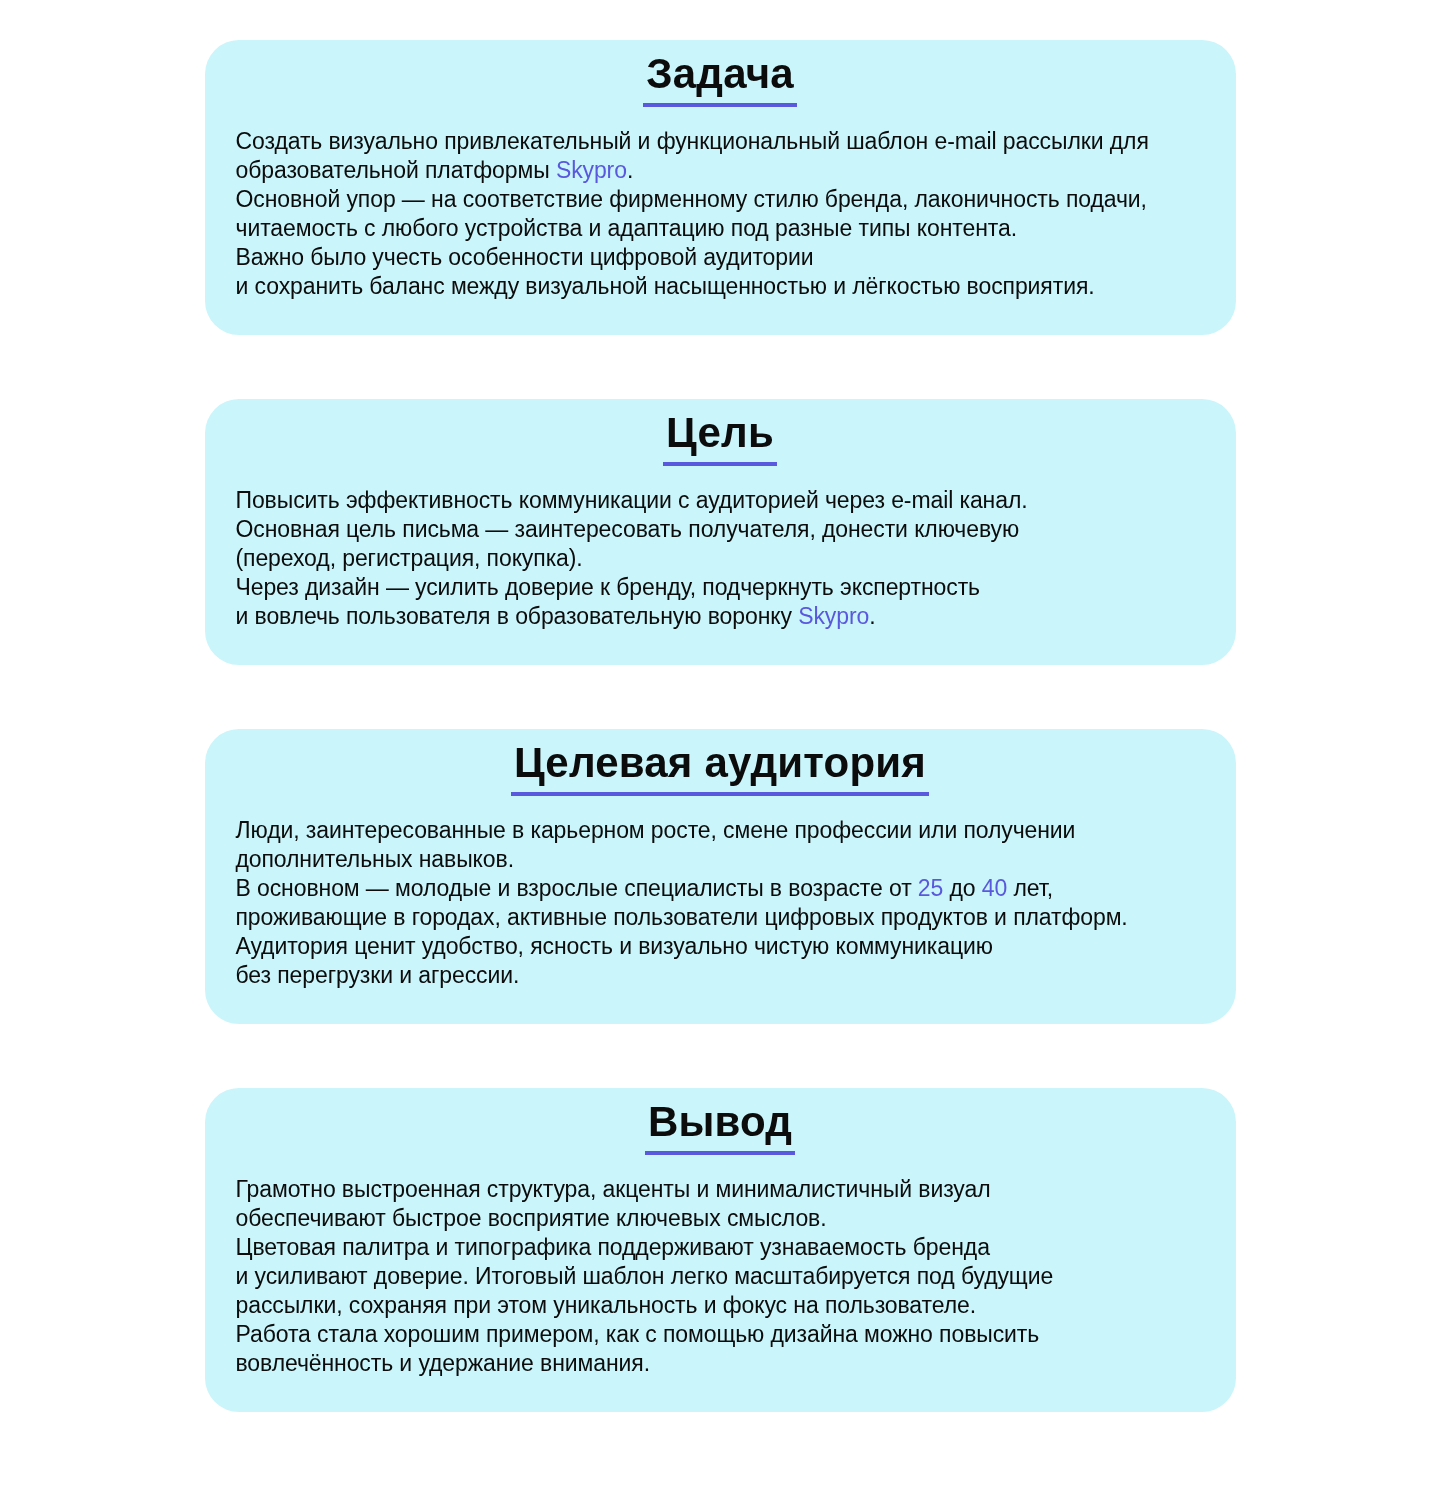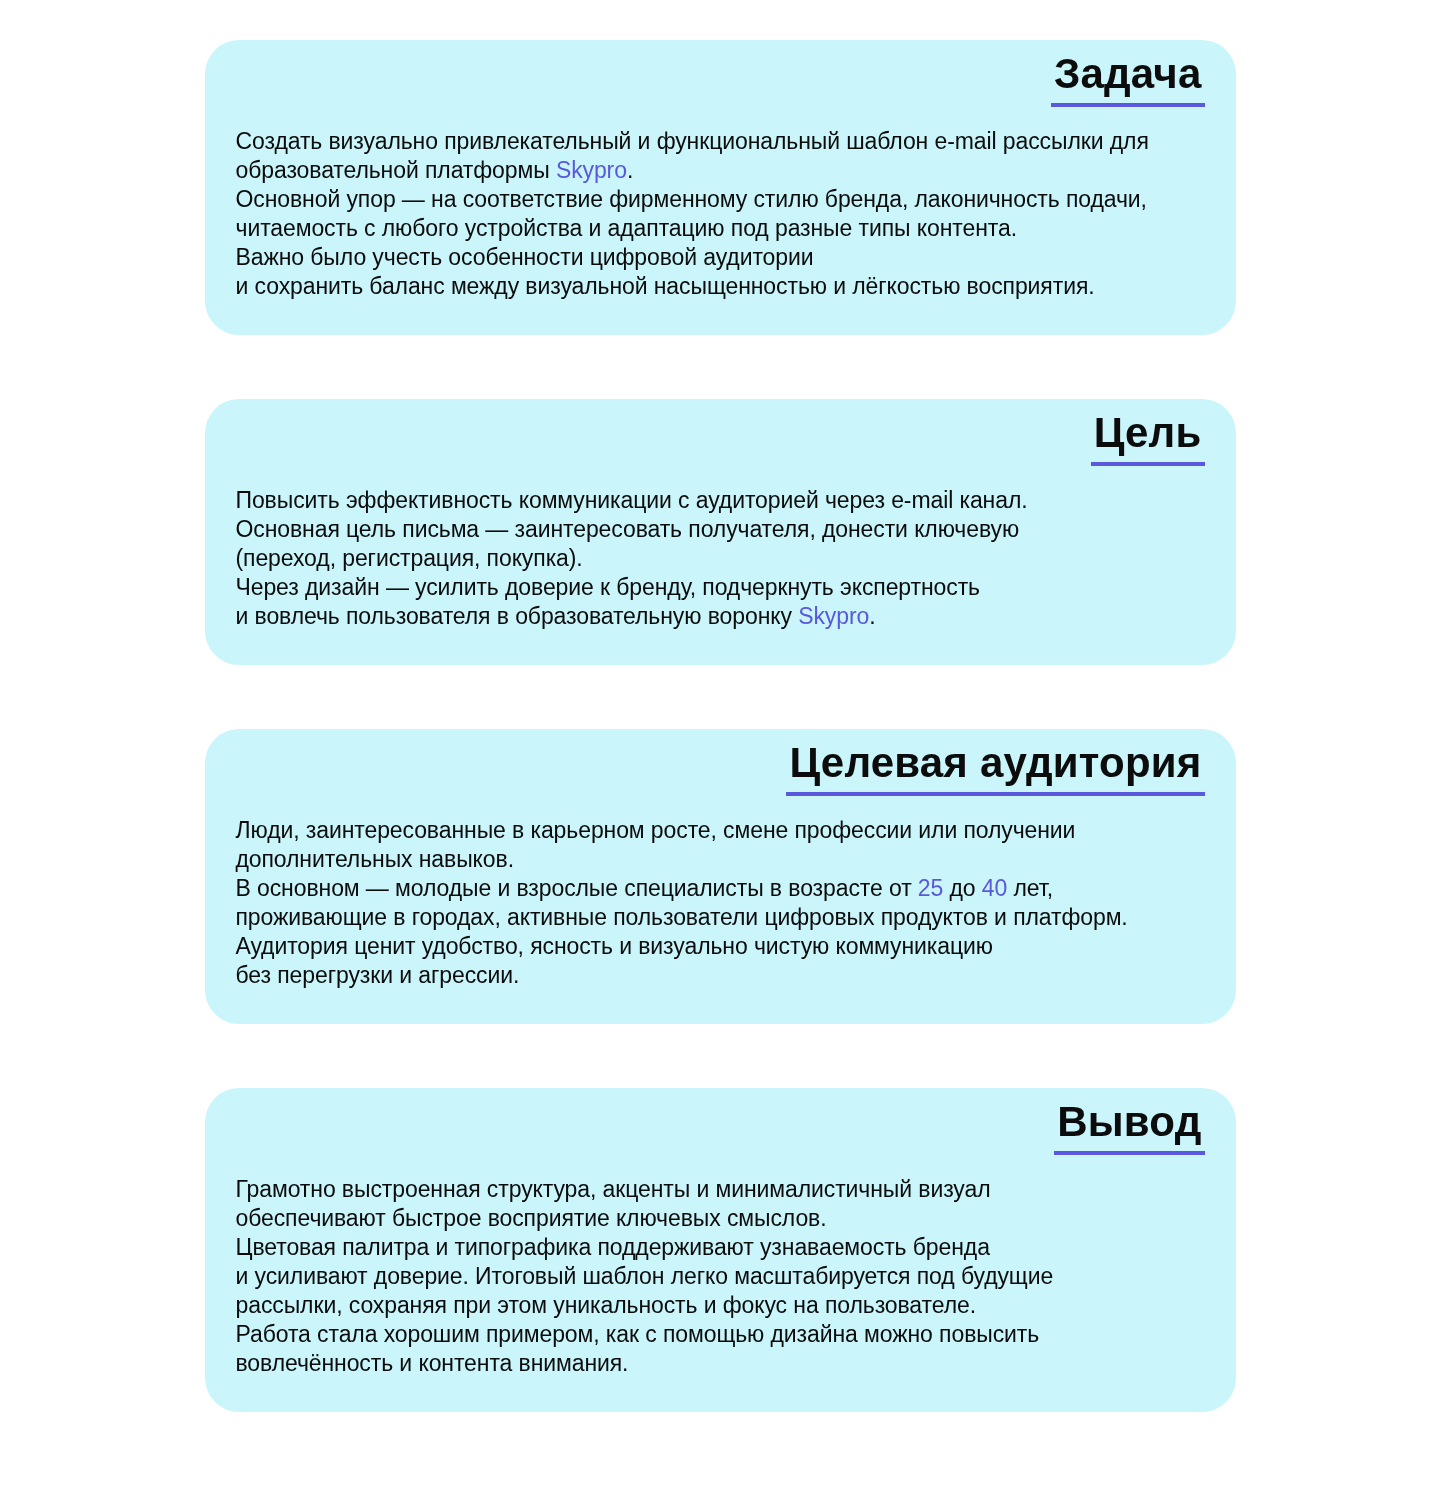--- a/index.html
+++ b/index.html
@@ -22,21 +22,21 @@
   }
   .card{
     width:1031px;
     margin:0 auto 64px auto;
     background:var(--card-bg);
     border-radius:34px;
     padding:10px 31px 34px 31px;
   }
   .card:last-child{margin-bottom:12px;}
   .card-title-wrap{
-    text-align:right;
+    text-align:center;
   }
   .card-title{
     display:inline-block;
     margin:0;
     font-size:42px;
     line-height:48px;
     font-weight:700;
     letter-spacing:0.2px;
     padding:0 3px 5px 3px;
     border-bottom:4px solid var(--accent);
@@ -103,17 +103,17 @@
     <div class="card-title-wrap">
       <h2 class="card-title">Вывод</h2>
     </div>
     <div class="card-body">
           <div class="text-line"><span>Грамотно выстроенная структура, акценты и минималистичный визуал</span></div>
           <div class="text-line"><span>обеспечивают быстрое восприятие ключевых смыслов.</span></div>
           <div class="text-line"><span>Цветовая палитра и типографика поддерживают узнаваемость бренда</span></div>
           <div class="text-line"><span>и усиливают доверие. Итоговый шаблон легко масштабируется под будущие</span></div>
           <div class="text-line"><span>рассылки, сохраняя при этом уникальность и фокус на пользователе.</span></div>
           <div class="text-line"><span>Работа стала хорошим примером, как с помощью дизайна можно повысить</span></div>
-          <div class="text-line"><span>вовлечённость и контента внимания.</span></div>
+          <div class="text-line"><span>вовлечённость и удержание внимания.</span></div>
         </div>
   </section>
 </div>
 </main>
 
 </body></html>

